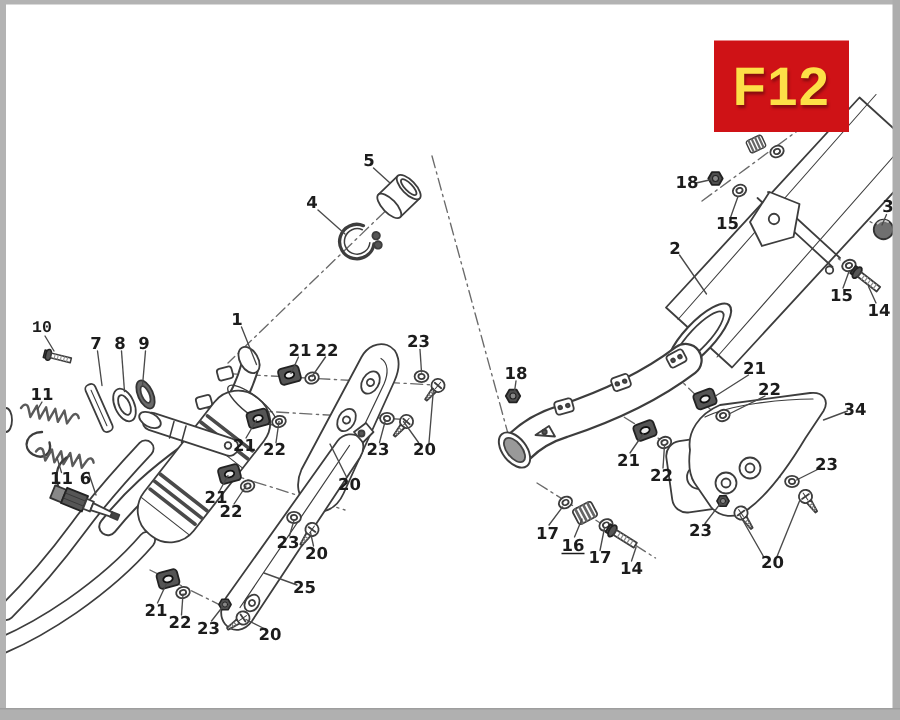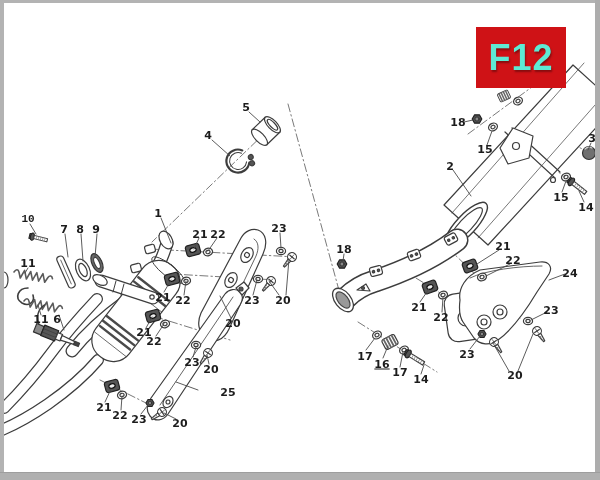--- a/index.html
+++ b/index.html
@@ -378,25 +378,25 @@
       <span class="plabel" style="left: 154px; top: 341px;">22</span>
       <span class="plabel" style="left: 120px; top: 415px;">22</span>
       <span class="plabel" style="left: 441px; top: 317px;">22</span>
       <span class="plabel" style="left: 513px; top: 260px;">22</span>
       <span class="plabel" style="left: 279px; top: 228px;">23</span>
       <span class="plabel" style="left: 252px; top: 300px;">23</span>
       <span class="plabel" style="left: 192px; top: 362px;">23</span>
       <span class="plabel" style="left: 139px; top: 419px;">23</span>
       <span class="plabel" style="left: 551px; top: 310px;">23</span>
       <span class="plabel" style="left: 467px; top: 354px;">23</span>
-      <span class="plabel" style="left: 570px; top: 273px;">24</span>
-      <span class="plabel" style="left: 203px; top: 392px; margin-left: 25px;">25</span>
+      <span class="plabel" style="left: 570px; top: 273px;">34</span>
+      <span class="plabel" style="left: 203px; top: 392px;">25</span>
     </div>
 
-  <div class="badge" style="background: rgb(207, 18, 22); color: #5eead4;">
+  <div class="badge" style="background: rgb(207, 18, 22); color: #fde047;">
     <span>F12</span>
   </div>
 
   <div class="frame top"></div>
   <div class="frame left"></div>
   <div class="frame right"></div>
   <div class="frame bottom"></div>
 </div>
 
 </body></html>

